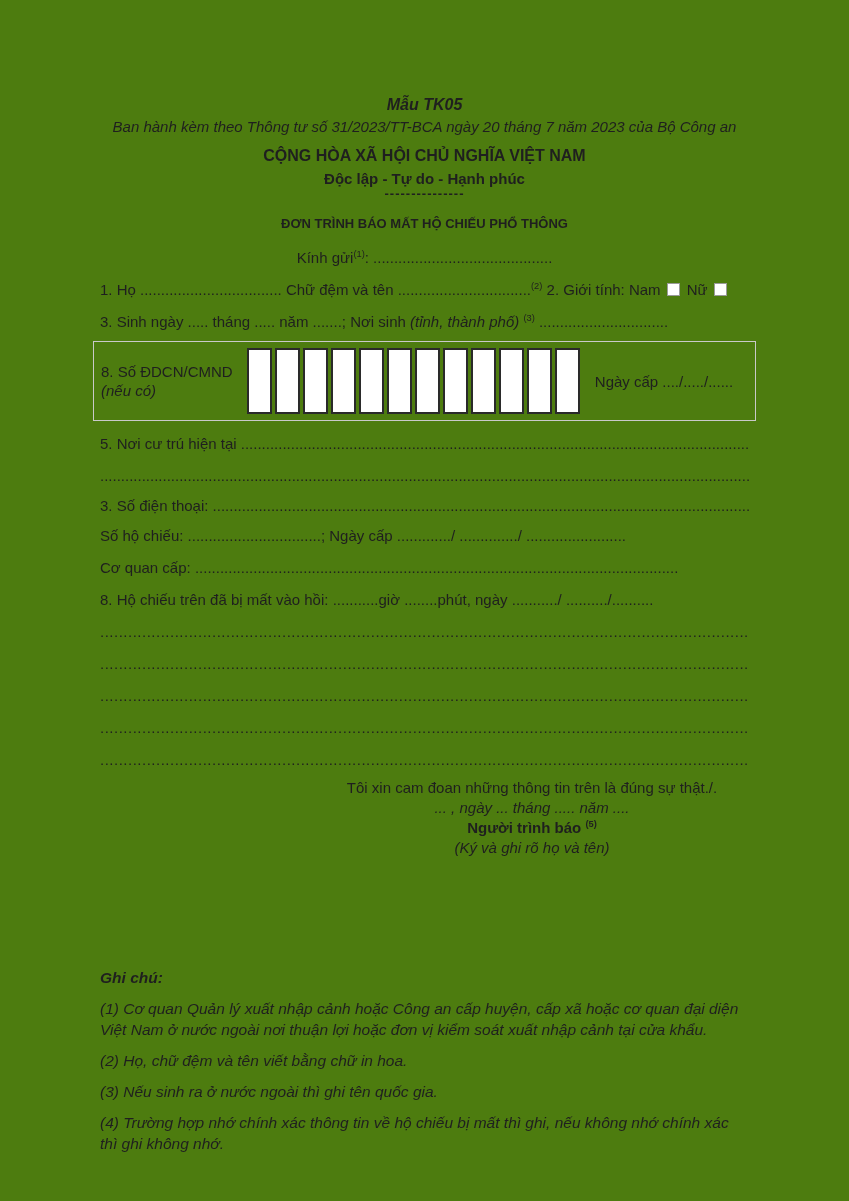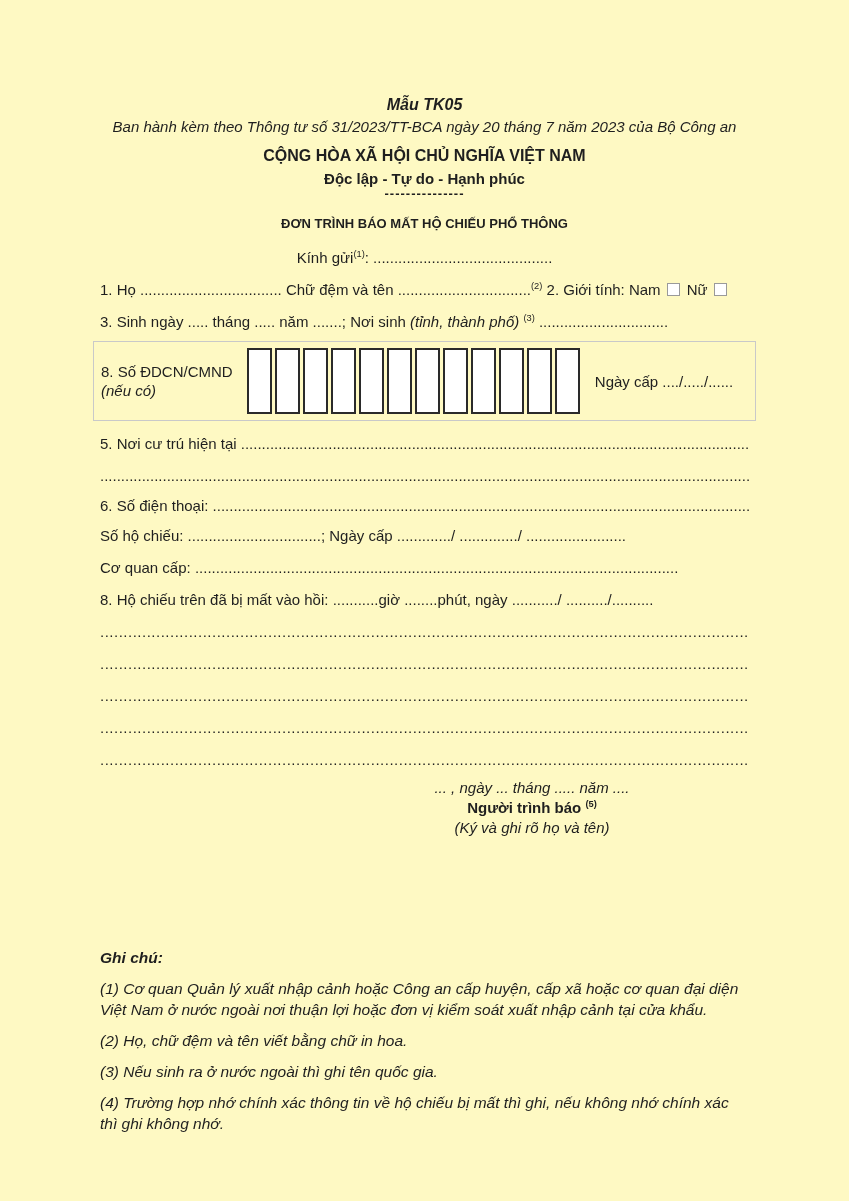--- a/index.html
+++ b/index.html
@@ -1,19 +1,19 @@
 <!DOCTYPE html>
 <html><head>
 <meta charset="utf-8">
 <style>
   html,body{margin:0;padding:0;background:#ffffff;}
   .page{
     width:849px;height:1201px;box-sizing:border-box;
     padding:95px 100px 0 100px;
-    background:#fef9c3;color:#1f1f1f;
+    background:#4d7c0f;color:#1f1f1f;
     font-family:"Liberation Sans", sans-serif;
     font-size:15px;line-height:19px;
     position:relative;overflow:hidden;
   }
   .center{text-align:center;}
   .italic{font-style:italic;}
   .form-code{font-weight:bold;font-style:italic;font-size:16px;}
   .issued{font-style:italic;font-size:15px;margin-top:3px;}
   .republic{font-weight:bold;font-size:16px;margin-top:10px;}
   .motto{font-weight:bold;font-size:15px;margin-top:4px;}
@@ -91,21 +91,21 @@
   </div>
 
   <div class="line">
     <span>5. Nơi cư trú hiện tại </span><span>......................................................................................................................................</span>
   </div>
   <div class="line">
     <span>......................................................................................................................................................................</span>
   </div>
 
   <div class="line tight">
-    <span>6. Số điện thoại: </span><span>..........................................................................................................................................</span>
+    <span>3. Số điện thoại: </span><span>..........................................................................................................................................</span>
   </div>
 
 
   <div class="line tight">
     <span>Số hộ chiếu: ................................; Ngày cấp ............./ ............../ ........................</span>
   </div>
 
   <div class="line">
     <span>Cơ quan cấp: </span><span>....................................................................................................................</span>
   </div>
@@ -114,20 +114,21 @@
     <span>8. Hộ chiếu trên đã bị mất vào hồi: ...........giờ ........phút, ngày .........../ ........../..........</span>
   </div>
 
   <div class="dotline">..........................................................................................................................................................................</div>
   <div class="dotline">..........................................................................................................................................................................</div>
   <div class="dotline">..........................................................................................................................................................................</div>
   <div class="dotline">..........................................................................................................................................................................</div>
   <div class="dotline">..........................................................................................................................................................................</div>
 
   <div class="signature">
+    <div>Tôi xin cam đoan những thông tin trên là đúng sự thật./.</div>
     <div class="sig-date">... , ngày ... tháng ..... năm ....</div>
     <div class="sig-signer">
       <span>Người trình báo </span><span class="sup">(5)</span>
     </div>
     <div class="sig-note">(Ký và ghi rõ họ và tên)</div>
   </div>
 
   <div class="notes">
     <div class="notes-title">Ghi chú:</div>
     <div class="note-item">(1) Cơ quan Quản lý xuất nhập cảnh hoặc Công an cấp huyện, cấp xã hoặc cơ quan đại diện Việt Nam ở nước ngoài nơi thuận lợi hoặc đơn vị kiểm soát xuất nhập cảnh tại cửa khẩu.</div>

